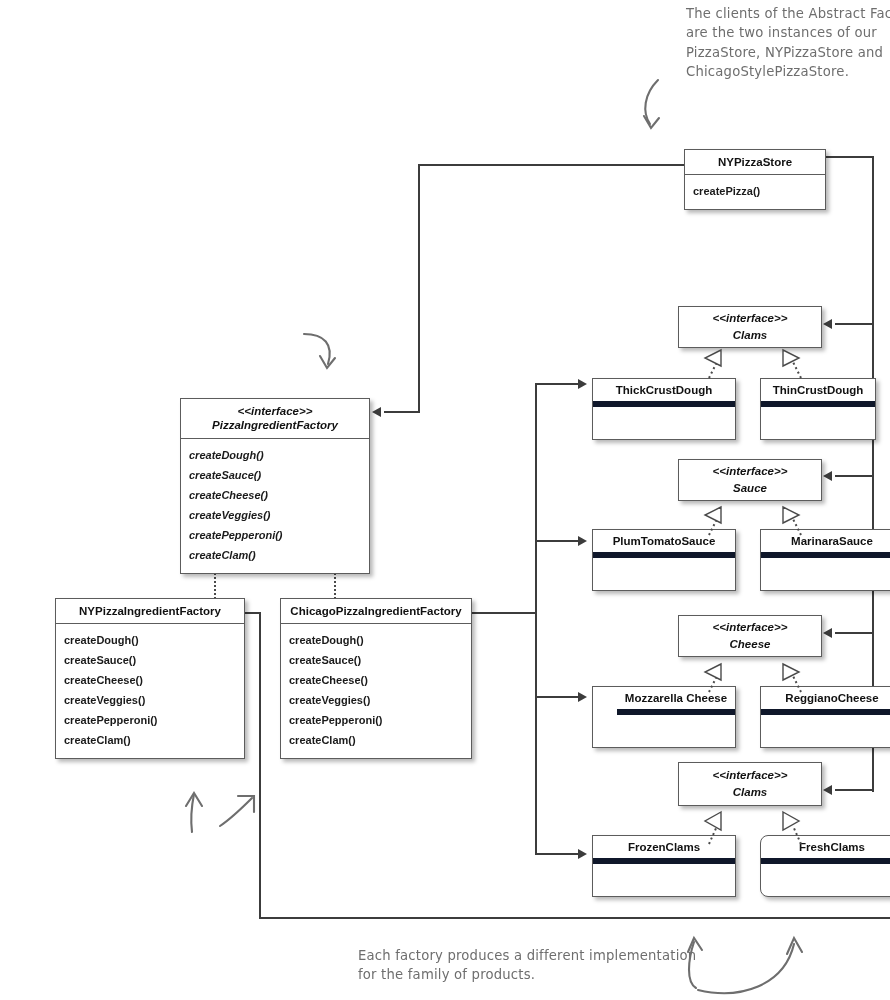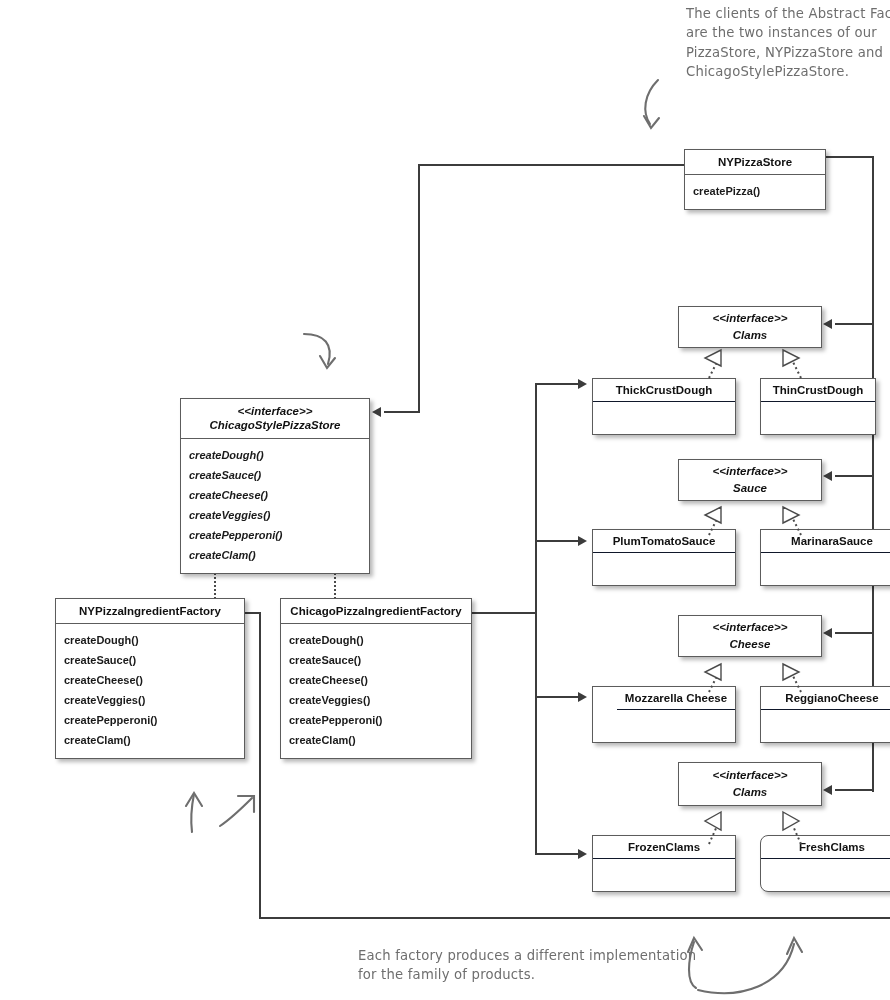--- a/index.html
+++ b/index.html
@@ -43,21 +43,21 @@
   
   .ifacebox{position:absolute;background:#fff;border:1px solid #5c5c5c;
     box-shadow:3px 3px 4px rgba(0,0,0,0.28);box-sizing:border-box;z-index:5;
     display:flex;align-items:center;justify-content:center;}
   .ifacebox .lbl{text-align:center;font-size:11.5px;line-height:1.45;font-weight:bold;font-style:italic;}
 
   
   .prodbox{position:absolute;background:#fff;border:1px solid #5c5c5c;
     box-shadow:3px 3px 4px rgba(0,0,0,0.28);box-sizing:border-box;z-index:5;}
   .prodbox .t{text-align:center;font-weight:bold;font-size:11.5px;padding:5px 2px 5px 2px;
-    border-bottom:1px solid #0f172a;white-space:nowrap;}
+    border-bottom:6px solid #0f172a;white-space:nowrap;}
   .prodbox .c{height:32px;}
 
   
   .ln{position:absolute;background:#3c3c3c;z-index:2;}
   .h{height:2px;}
   .v{width:2px;}
 
   
   .arw{position:absolute;width:0;height:0;z-index:3;}
   .arw.left{border-top:5px solid transparent;border-bottom:5px solid transparent;border-right:9px solid #3c3c3c;}
@@ -208,21 +208,21 @@
   <div class="uml" style="left:644px;top:149px;width:142px;">
     <div class="head">NYPizzaStore</div>
     <div class="body">
       <div class="m">createPizza()</div>
     </div>
   </div>
 
   <div class="uml abstract" style="left:140px;top:398px;width:190px;">
     <div class="head">
       <span style="display:block;">&lt;&lt;interface&gt;&gt;</span>
-      <span style="display:block;">ChicagoStylePizzaStore</span>
+      <span style="display:block;">PizzaIngredientFactory</span>
     </div>
     <div class="body">
       <div class="m">createDough()</div>
       <div class="m">createSauce()</div>
       <div class="m">createCheese()</div>
       <div class="m">createVeggies()</div>
       <div class="m">createPepperoni()</div>
       <div class="m">createClam()</div>
     </div>
   </div>

